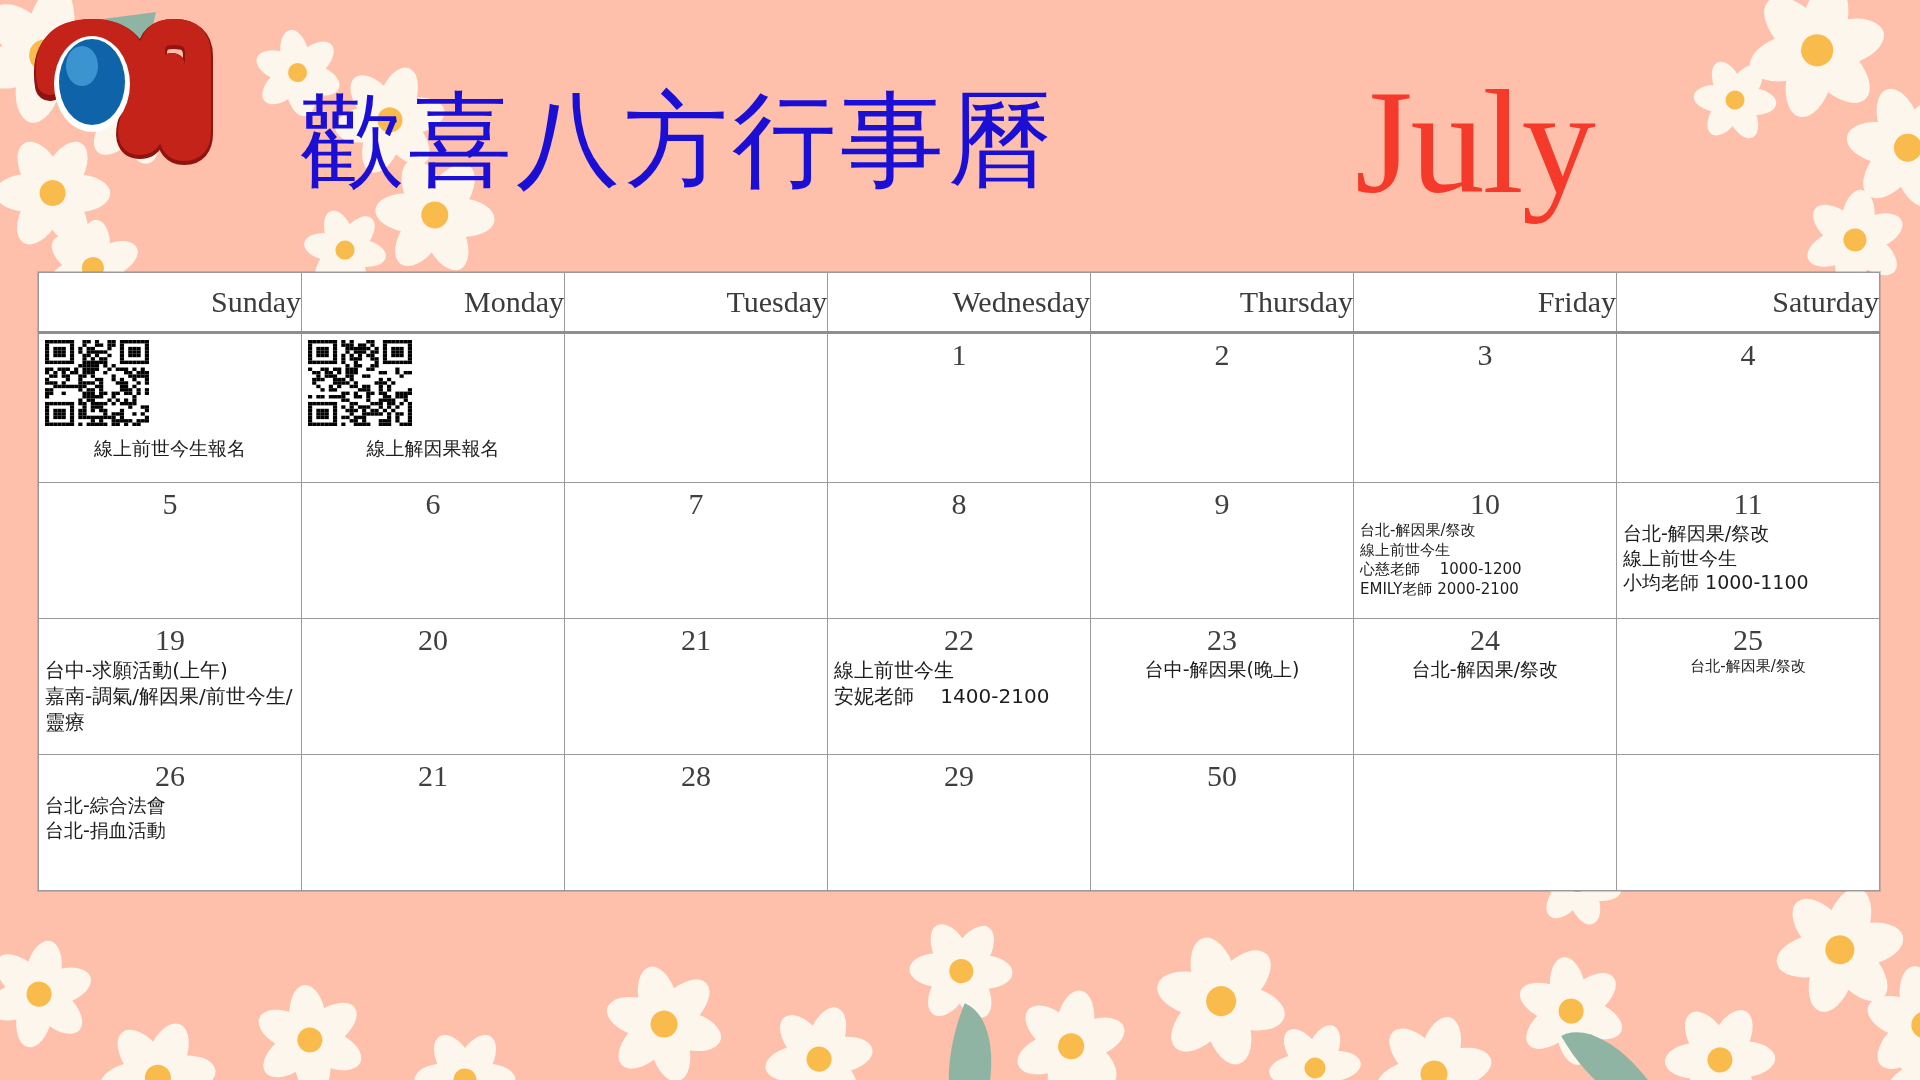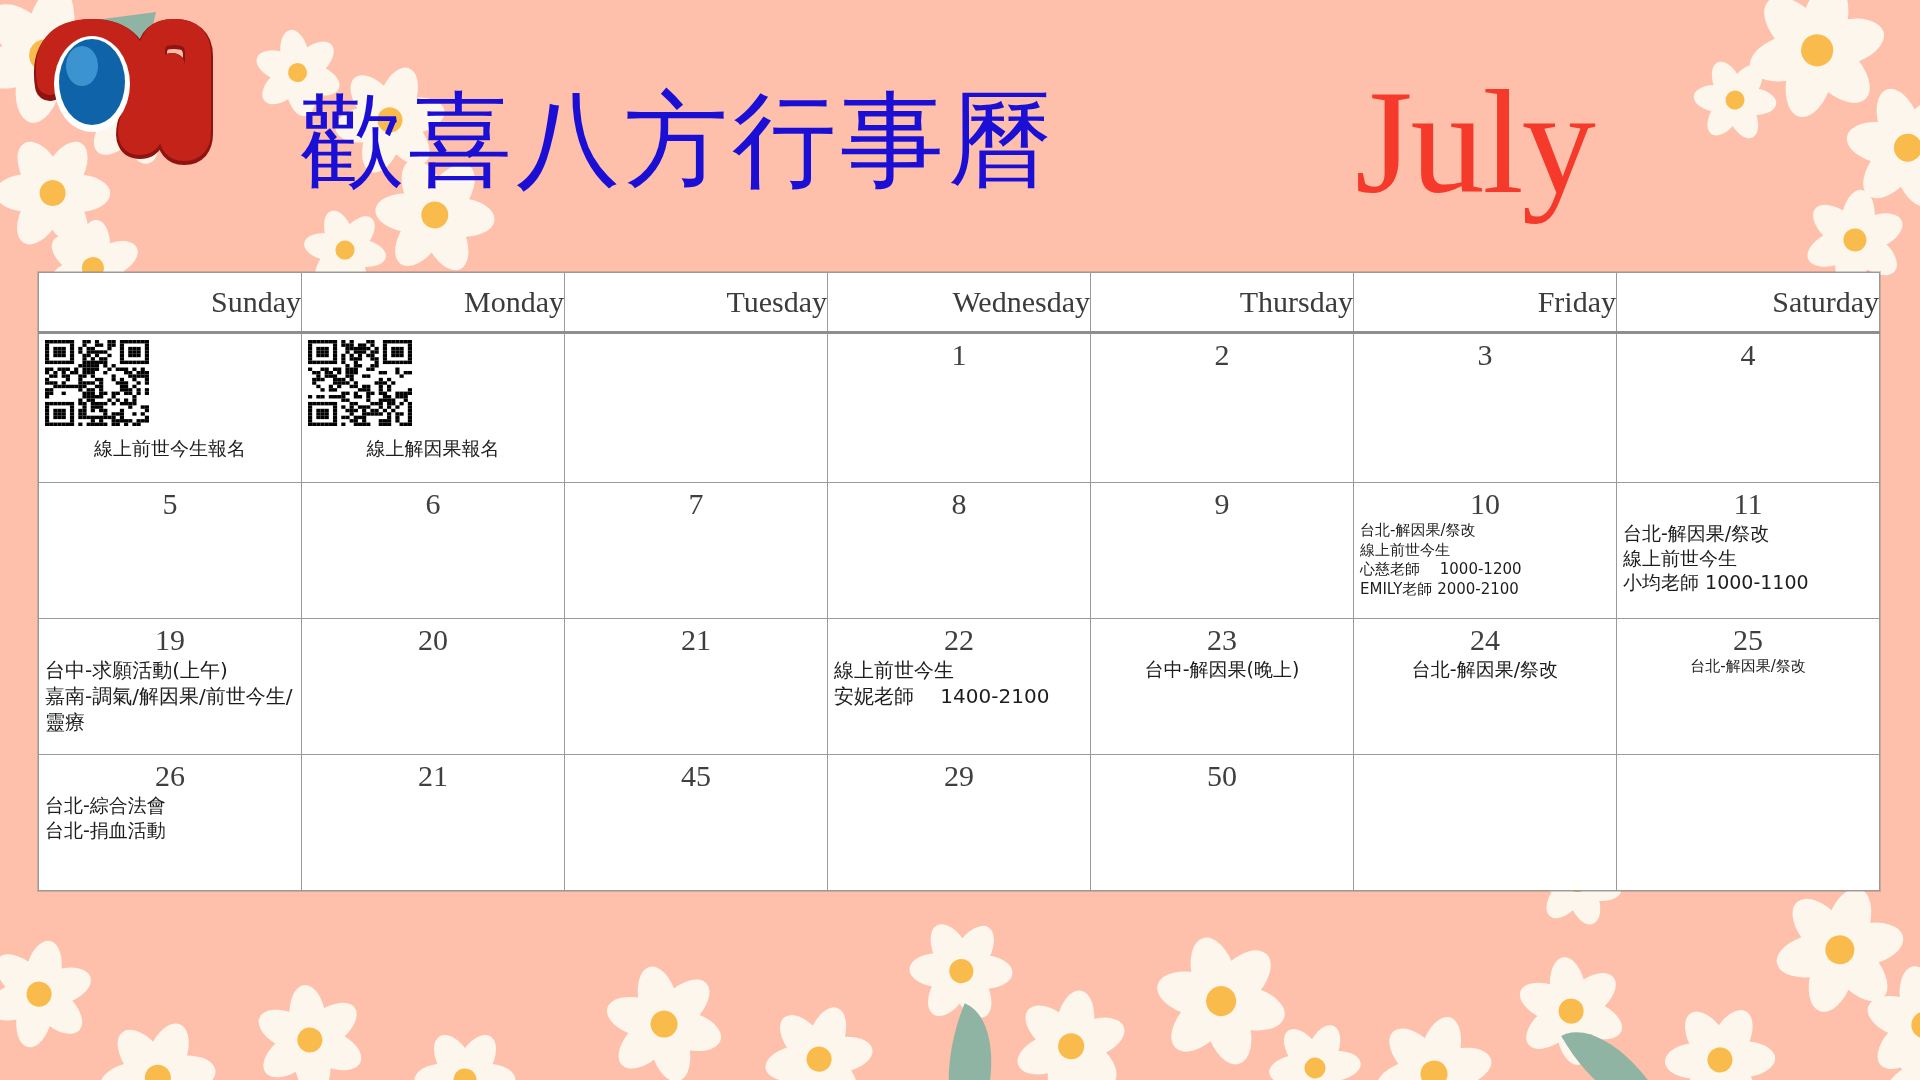--- a/index.html
+++ b/index.html
@@ -1213,21 +1213,21 @@
             <div class="daynum">26</div>
             <div class="events">
               <div class="ev sz-md">台北-綜合法會</div>
               <div class="ev sz-md">台北-捐血活動</div>
             </div>
           </td>
           <td>
             <div class="daynum">21</div>
           </td>
           <td>
-            <div class="daynum">45</div>
+            <div class="daynum">28</div>
           </td>
           <td>
             <div class="daynum">29</div>
           </td>
           <td>
             <div class="daynum">50</div>
           </td>
           <td>
             <div class="daynum"></div>
           </td>

